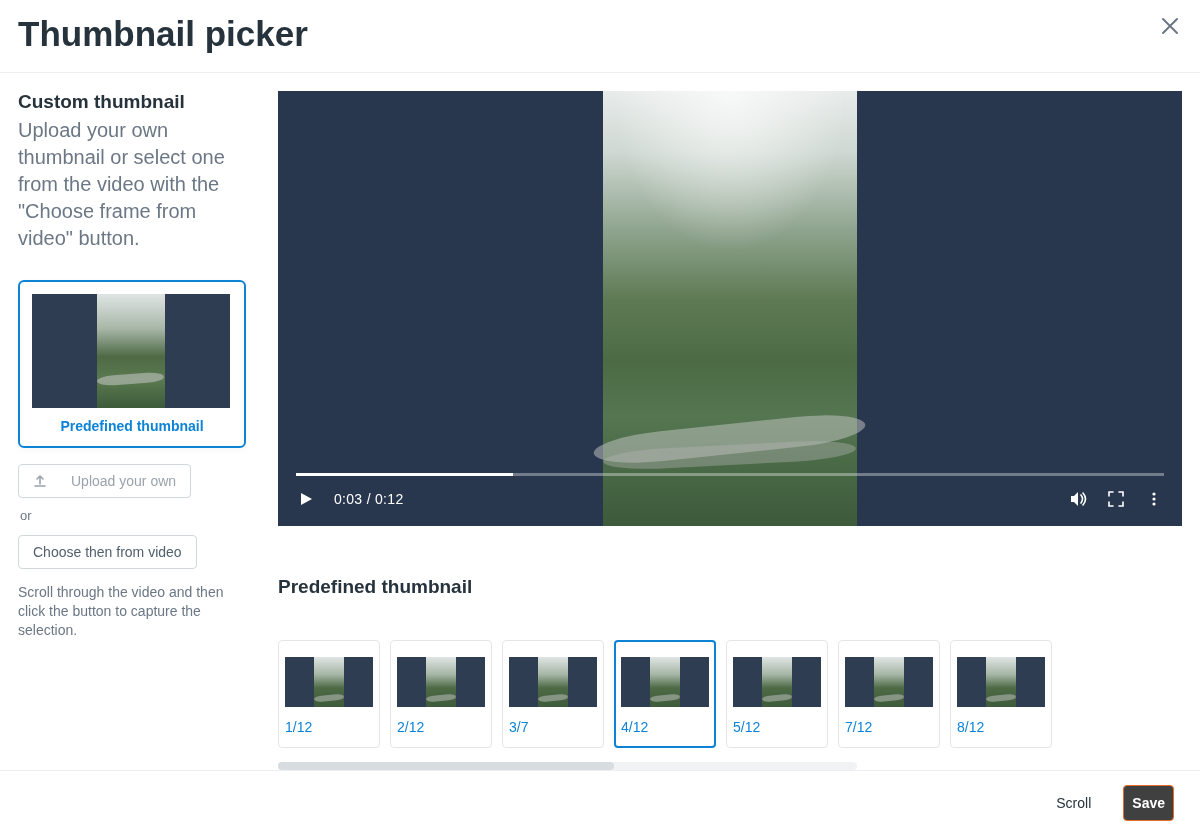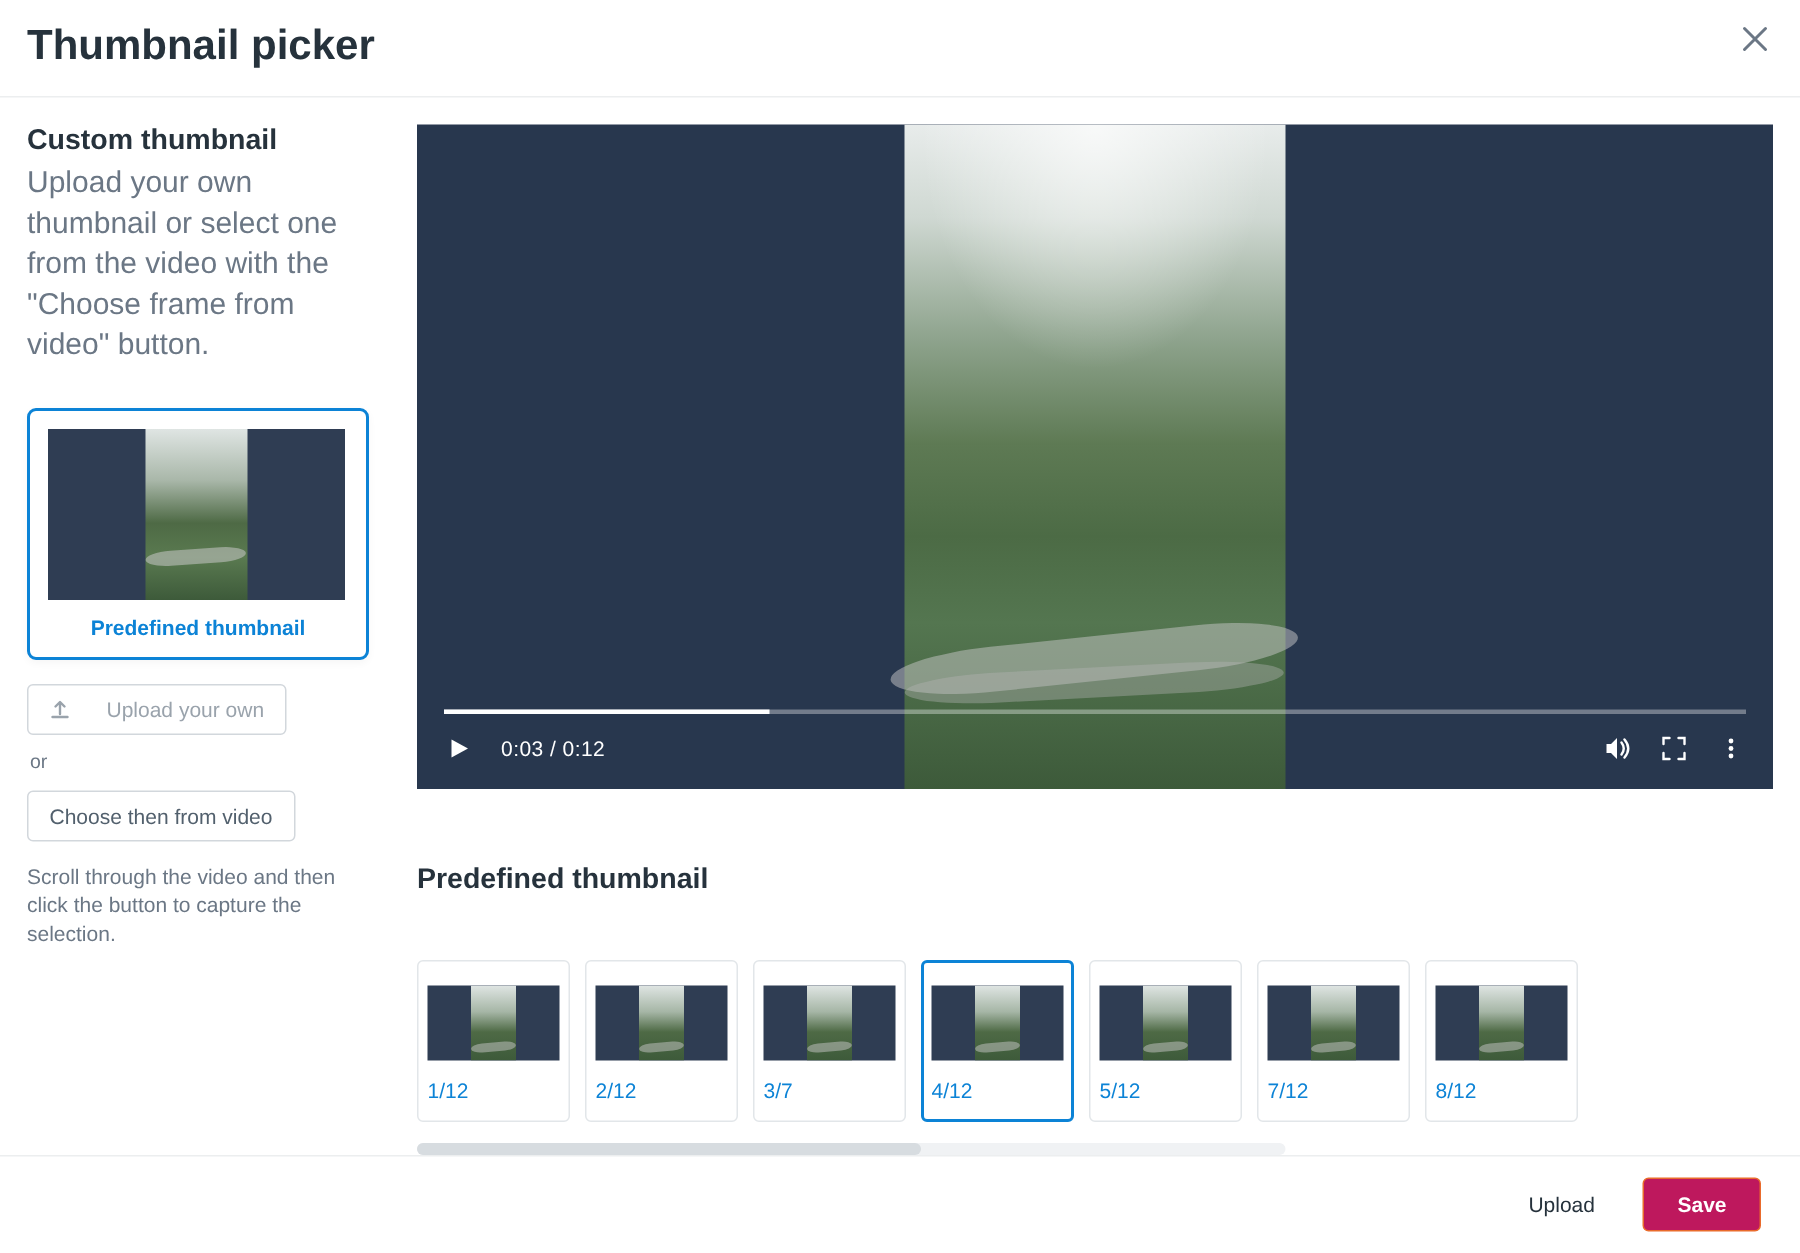--- a/index.html
+++ b/index.html
@@ -1,33 +1,33 @@
 <!DOCTYPE html>
 <html><head>
 <meta charset="utf-8">
 <style>
   * { box-sizing: border-box; margin: 0; padding: 0; }
   html, body { width: 1200px; height: 835px; font-family: -apple-system, BlinkMacSystemFont, "Segoe UI", Helvetica, Arial, sans-serif; color: #26323c; background: #fff; overflow: hidden; }
   .page { width: 1200px; height: 835px; display: flex; flex-direction: column; }
   .header { display: flex; align-items: flex-start; justify-content: space-between; padding: 14px 18px 18px 18px; border-bottom: 1px solid #eceeef; }
-  .header h1 { font-size: 28px; font-weight: 700; color: #26323c; }
+  .header h1 { font-size: 35px; font-weight: 700; color: #26323c; }
   .close-btn { width: 24px; height: 24px; display: flex; align-items: center; justify-content: center; color: #6b7785; cursor: pointer; }
   .body { flex: 1; display: flex; padding: 18px 18px 0 18px; gap: 32px; overflow: hidden; }
   .sidebar { width: 228px; flex: 0 0 228px; }
   .sidebar h2 { font-size: 19px; font-weight: 700; margin-bottom: 4px; }
   .sidebar .sub { font-size: 20px; color: #6b7785; line-height: 1.35; margin-bottom: 28px; }
   .selected-card { border: 2px solid #0c83d6; border-radius: 6px; padding: 12px; text-align: center; background: #fff; margin-bottom: 16px; box-shadow: 0 2px 6px rgba(0,0,0,0.04); }
   .mini-preview { width: 198px; height: 114px; background: #2f3d53; position: relative; overflow: hidden; margin-bottom: 10px; }
   .mini-preview .center-img { position: absolute; left: 33%; top: 0; width: 34%; height: 100%; background: linear-gradient(180deg,#dfe5e3 0%, #a9b7a9 30%, #4e6a45 55%, #5a7a50 75%, #3d5a3a 100%); }
   .mini-preview .bridge { position:absolute; left:33%; bottom:6px; width:34%; height:40%; }
   .mini-preview .bridge::before { content:''; position:absolute; left:0; right:0; top:50%; height:10px; border-radius:50%/100%; background:rgba(200,200,200,0.55); transform:translateY(-50%) rotate(-4deg); }
   .selected-card .caption { color: #0c83d6; font-weight: 600; font-size: 14px; }
   .btn { display: inline-flex; align-items: center; gap: 24px; border: 1px solid #d2d7dc; background: #fff; color: #52606d; padding: 8px 14px; font-size: 14px; border-radius: 4px; cursor: pointer; font-weight: 500; }
   .btn.upload { color: #9aa3ac; }
-  .btn.primary { background: #be185d; border-color: #e96b2c; color: #fff; font-weight: 600; padding: 9px 22px; }
+  .btn.primary { background: #404040; border-color: #e96b2c; color: #fff; font-weight: 600; padding: 9px 8px; }
   .btn.ghost { border: none; background: transparent; color: #26323c; font-weight: 500; }
   .or { font-size: 13px; color: #6b7785; margin: 10px 0 12px 2px; }
   .hint { font-size: 14px; color: #6b7785; line-height: 1.35; margin-top: 14px; }
   .main { flex: 1; min-width: 0; display: flex; flex-direction: column; gap: 32px; }
   .video-box { width: 100%; height: 456px; background: #28374e; position: relative; overflow: hidden; }
   .video-center { position: absolute; left: 36%; top: 0; width: 28%; height: 100%; background: linear-gradient(180deg, #e8eceb 0%, #cfd8d2 14%, #8fa48e 32%, #5e7a54 48%, #4c6b45 62%, #547650 75%, #3d5a3a 100%); }
   .video-center::after { content:''; position:absolute; left:0; right:0; top:0; height:40%; background: radial-gradient(ellipse at 50% 0%, rgba(255,255,255,0.7), rgba(255,255,255,0) 65%); }
   .video-bridge { position:absolute; left:36%; width:28%; bottom:36px; height:150px; }
   .video-bridge::before { content:''; position:absolute; left:-4%; right:-4%; top:56%; height:30px; background:rgba(200,200,200,0.5); border-radius:50%/100%; transform:rotate(-6deg); }
   .video-bridge::after { content:''; position:absolute; left:0%; right:0%; top:70%; height:20px; background:rgba(180,180,180,0.4); border-radius:50%/100%; transform:rotate(-3deg); }
@@ -177,19 +177,19 @@
           </div>
         <div class="h-scrollbar">
             <div class="knob"></div>
           </div>
       </div>
     </div>
   </div>
 
   <div class="footer">
     <button class="btn ghost">
-      <span>Upload</span>
+      <span>Scroll</span>
     </button>
     <button class="btn primary">
       <span>Save</span>
     </button>
   </div>
 </div>
 
 </body></html>

